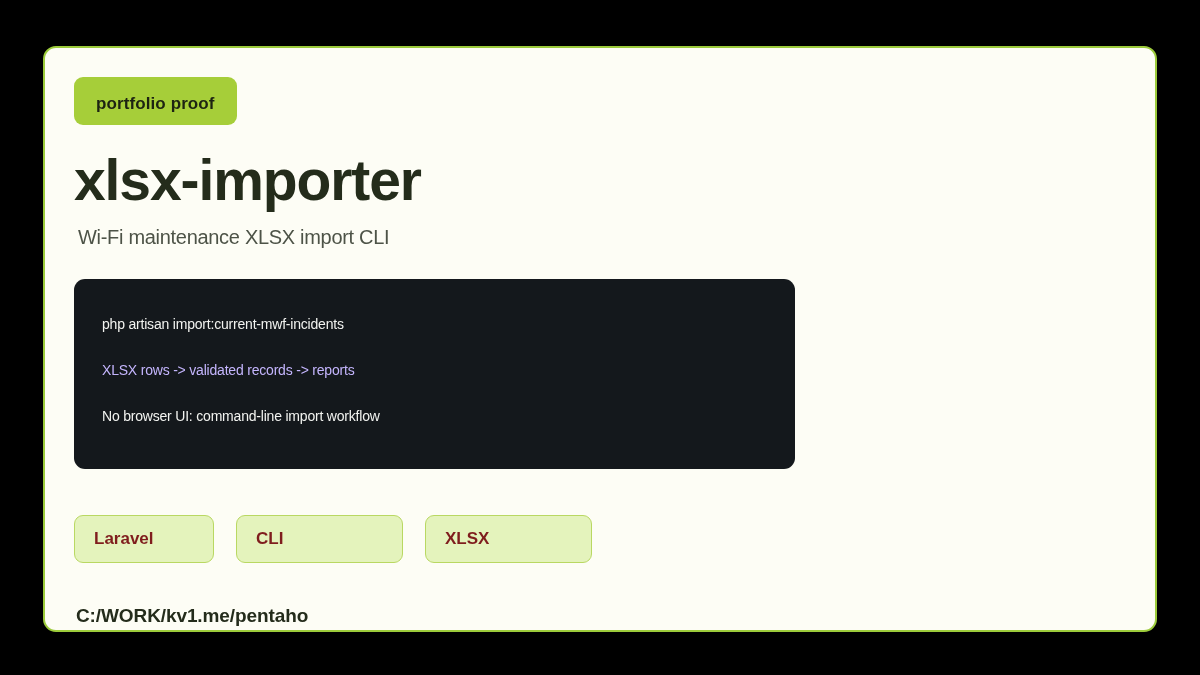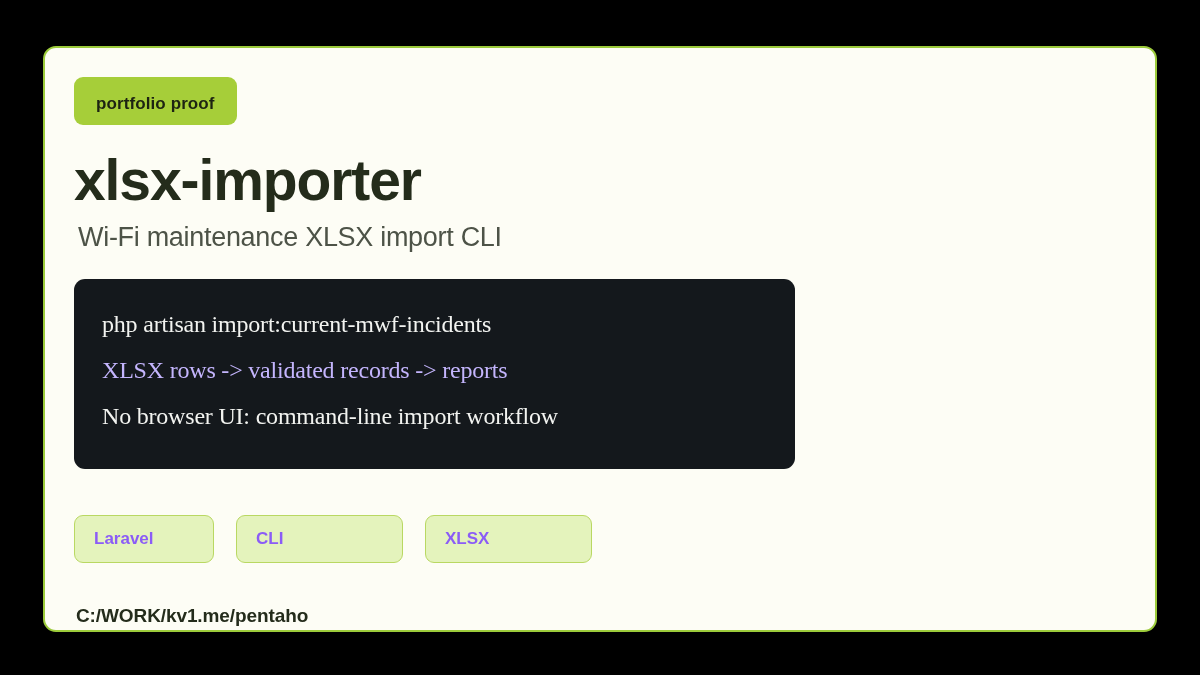--- a/index.html
+++ b/index.html
@@ -64,60 +64,59 @@
     font-size: 57px;
     font-weight: bold;
     color: #242c1b;
     letter-spacing: -1.1px;
     line-height: 62px;
   }
 
   
   .subtitle {
     margin: 10px 0 0 4px;
-    font-size: 27px;
+    font-size: 20px;
     font-weight: normal;
     color: #4d5347;
     letter-spacing: -0.3px;
     line-height: 32px;
   }
 
   
   .terminal {
     margin: 26px 0 0 0;
     width: 721px;
     box-sizing: border-box;
     background: #14181c;
     border-radius: 11px;
     padding: 22px 28px 30px 28px;
   }
   .term-line {
-    font-size: 24px;
+    font-size: 14px;
     line-height: 46px;
     letter-spacing: -0.2px;
     color: #f2f3f0;
     white-space: pre;
-    font-family: Liberation Serif, serif;
   }
   .term-line.accent {
     color: #c4b5fd;
   }
 
   
   .chips {
     margin: 46px 0 0 0;
     display: flex;
     gap: 22px;
     align-items: flex-start;
   }
   .chip {
     background: #e4f3bc;
     border: 1.5px solid #b9d862;
     border-radius: 9px;
-    color: #8b5cf6;
+    color: #7f1d1d;
     font-size: 17px;
     font-weight: bold;
     line-height: 19px;
     padding: 13px 0 14px 0;
     box-sizing: border-box;
     text-align: left;
     padding-left: 19px;
   }
   .chip.w1 { width: 140px; }
   .chip.w2 { width: 167px; }

